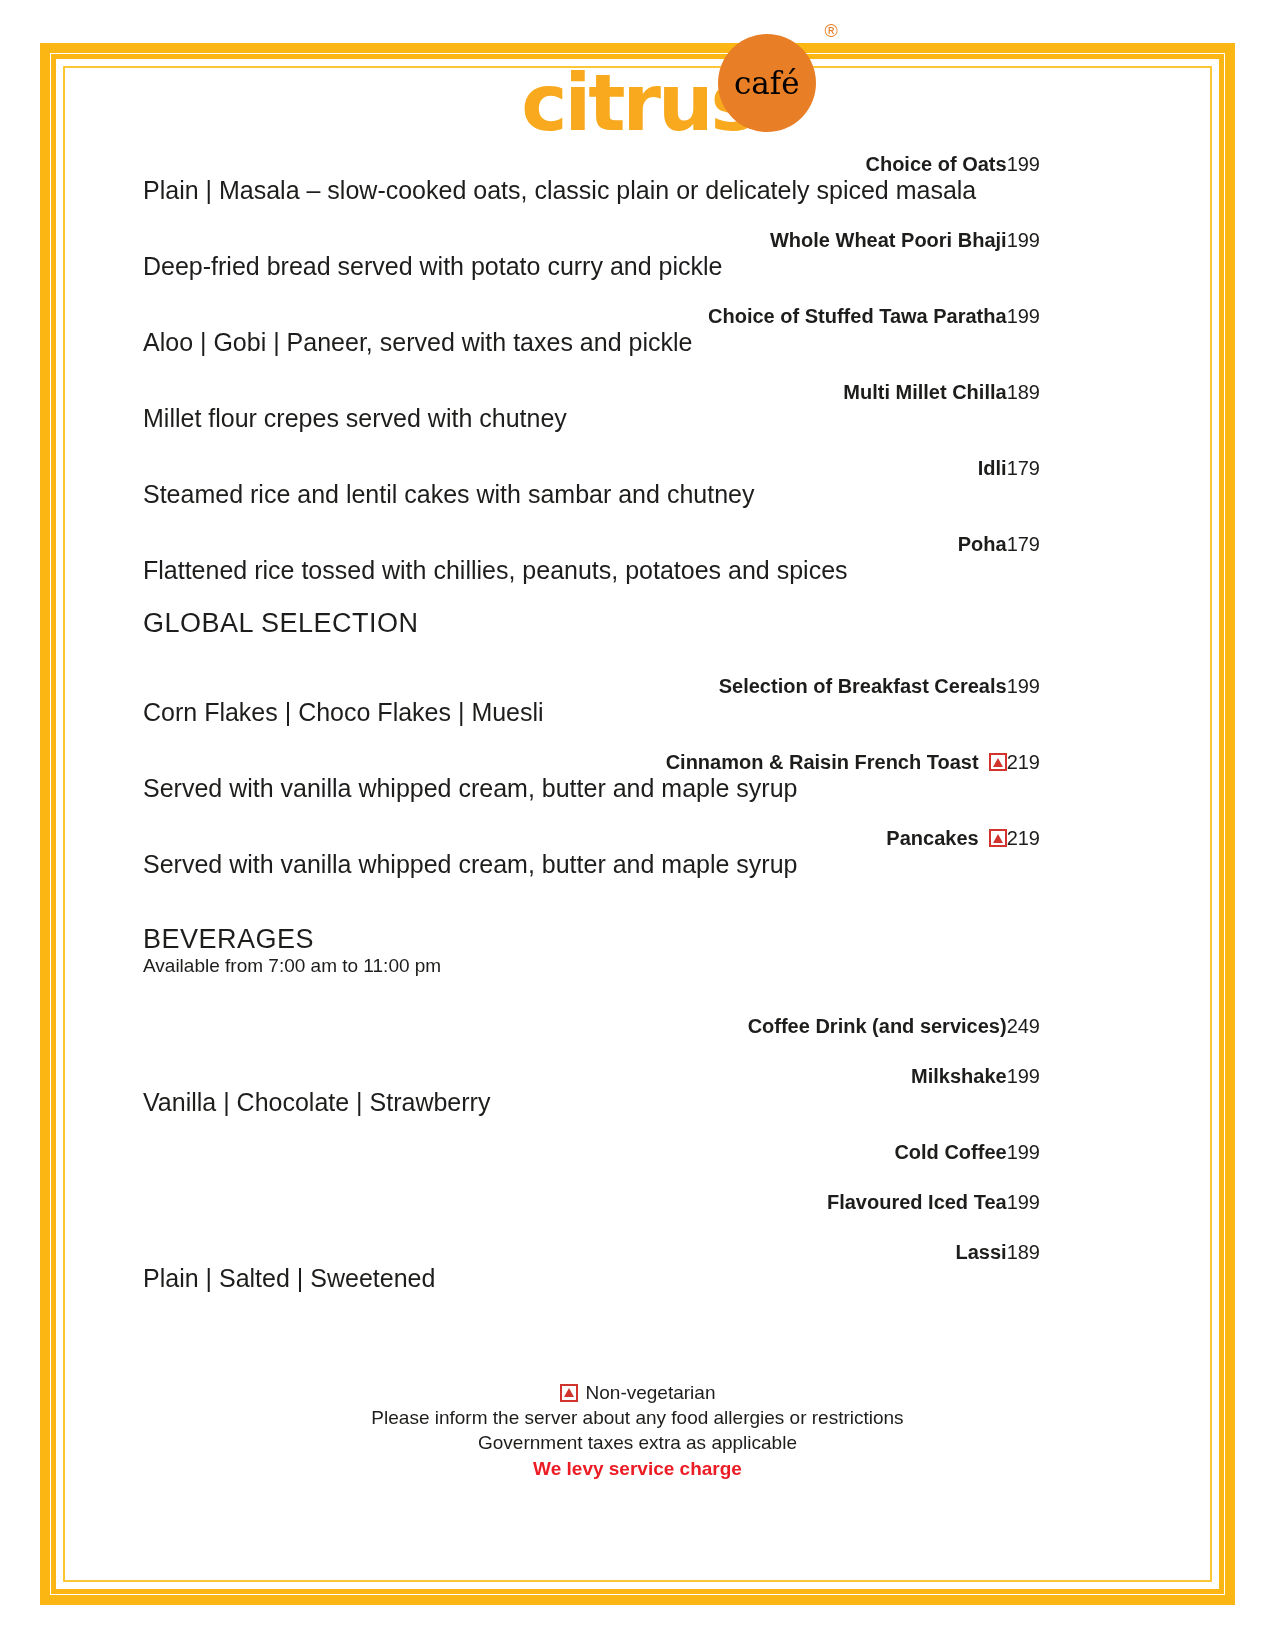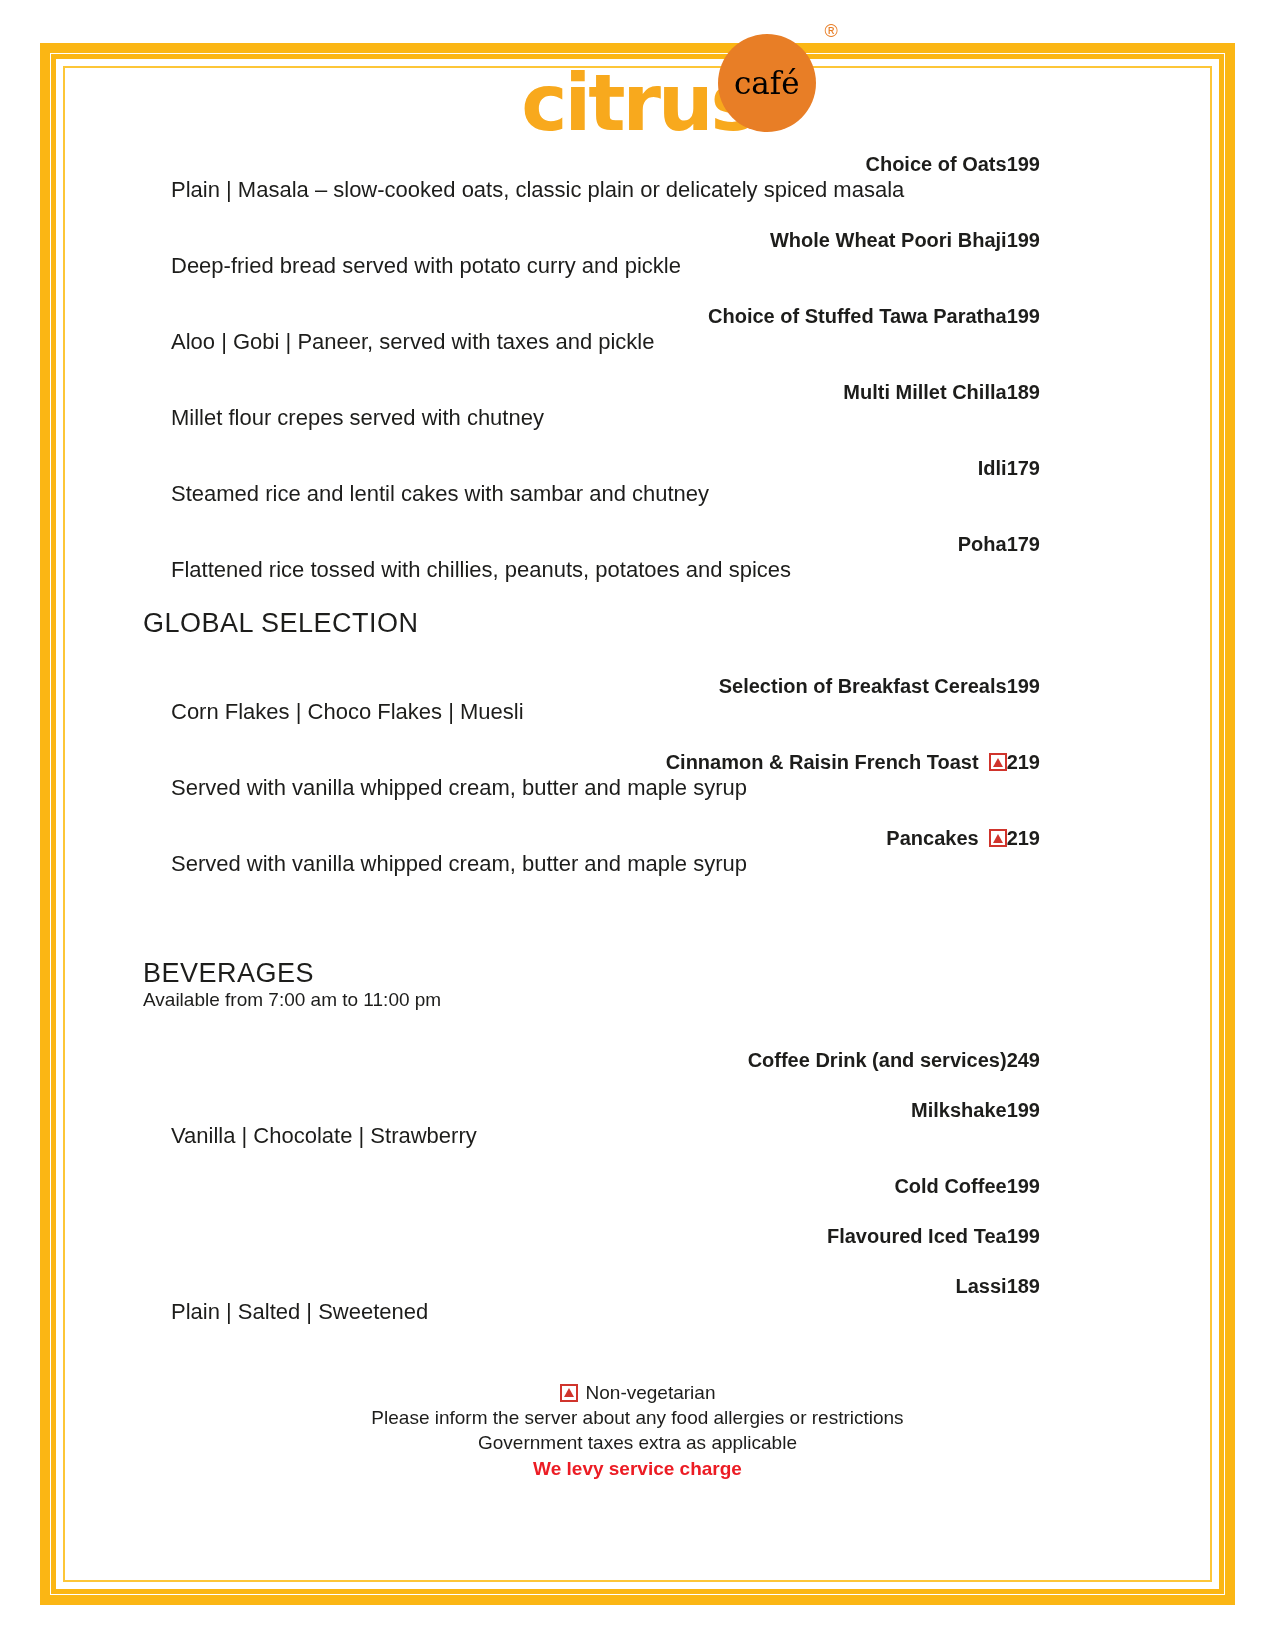--- a/index.html
+++ b/index.html
@@ -43,34 +43,34 @@
     color:#000000; font-family:"DejaVu Serif", serif;
     font-size:31px; line-height:1;
   }
   .logo-reg {
     position:absolute; top:-42px; right:-84px;
     color:var(--logo-orange, #E87E26); font-size:18px; line-height:1;
   }
   
   .content { position:absolute; left:143px; width:897px; top:152px; }
   .section-header { margin:0 0 36px 0; }
-  .section:last-of-type .section-header { margin-top:82px; }
+  .section:last-of-type .section-header { margin-top:48px; }
   .section-title {
     margin:0; font-size:27px; font-weight:normal; line-height:30px;
     letter-spacing:0.5px;
   }
   .section-sub { font-size:19px; line-height:24px; }
   .menu-item { margin-bottom:26px; }
   .item-head {
     display:flex; justify-content:flex-end; align-items:baseline;
     font-size:20px; font-weight:bold; line-height:24px;
   }
   .item-name-row { display:inline-flex; align-items:center; gap:10px; }
-  .item-price { font-weight:bold; }
-  .item-desc { font-size:22px; line-height:24px; margin-top:2px;margin-left:28px; }
+  .item-price { font-weight:normal; }
+  .item-desc { font-size:25px; line-height:24px; margin-top:2px; }
   
   .nv-icon {
     display:inline-flex; align-items:center; justify-content:center;
     width:14px; height:14px; box-sizing:content-box;
     border:2px solid var(--nonveg-red, #D0342C);
     background:#fff;
   }
   .nv-tri {
     display:block; width:0; height:0;
     border-left:5px solid transparent;

